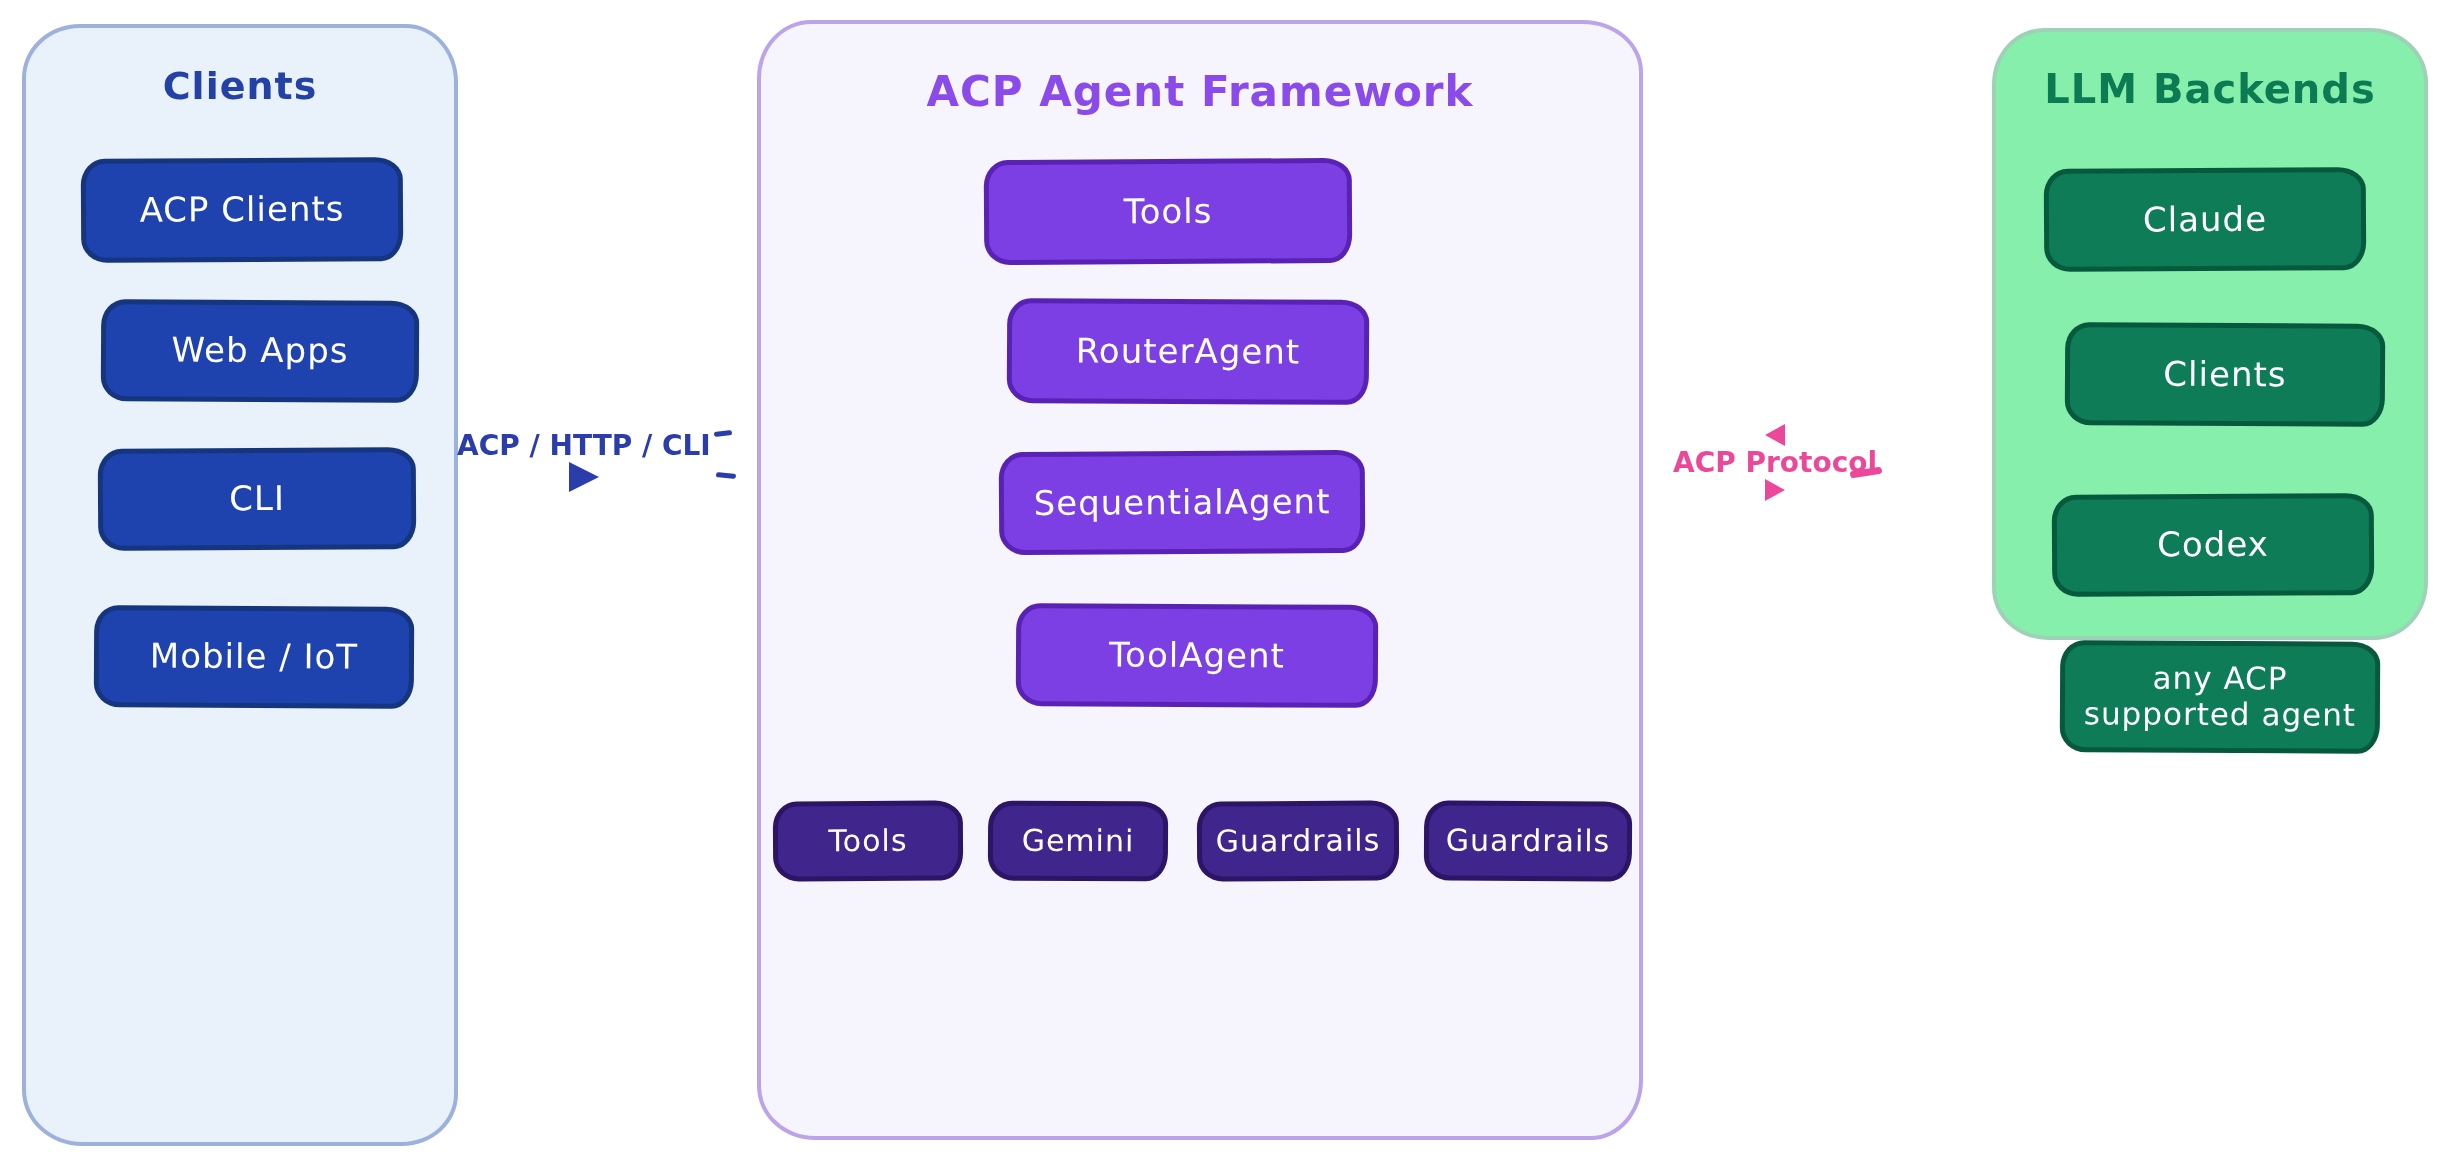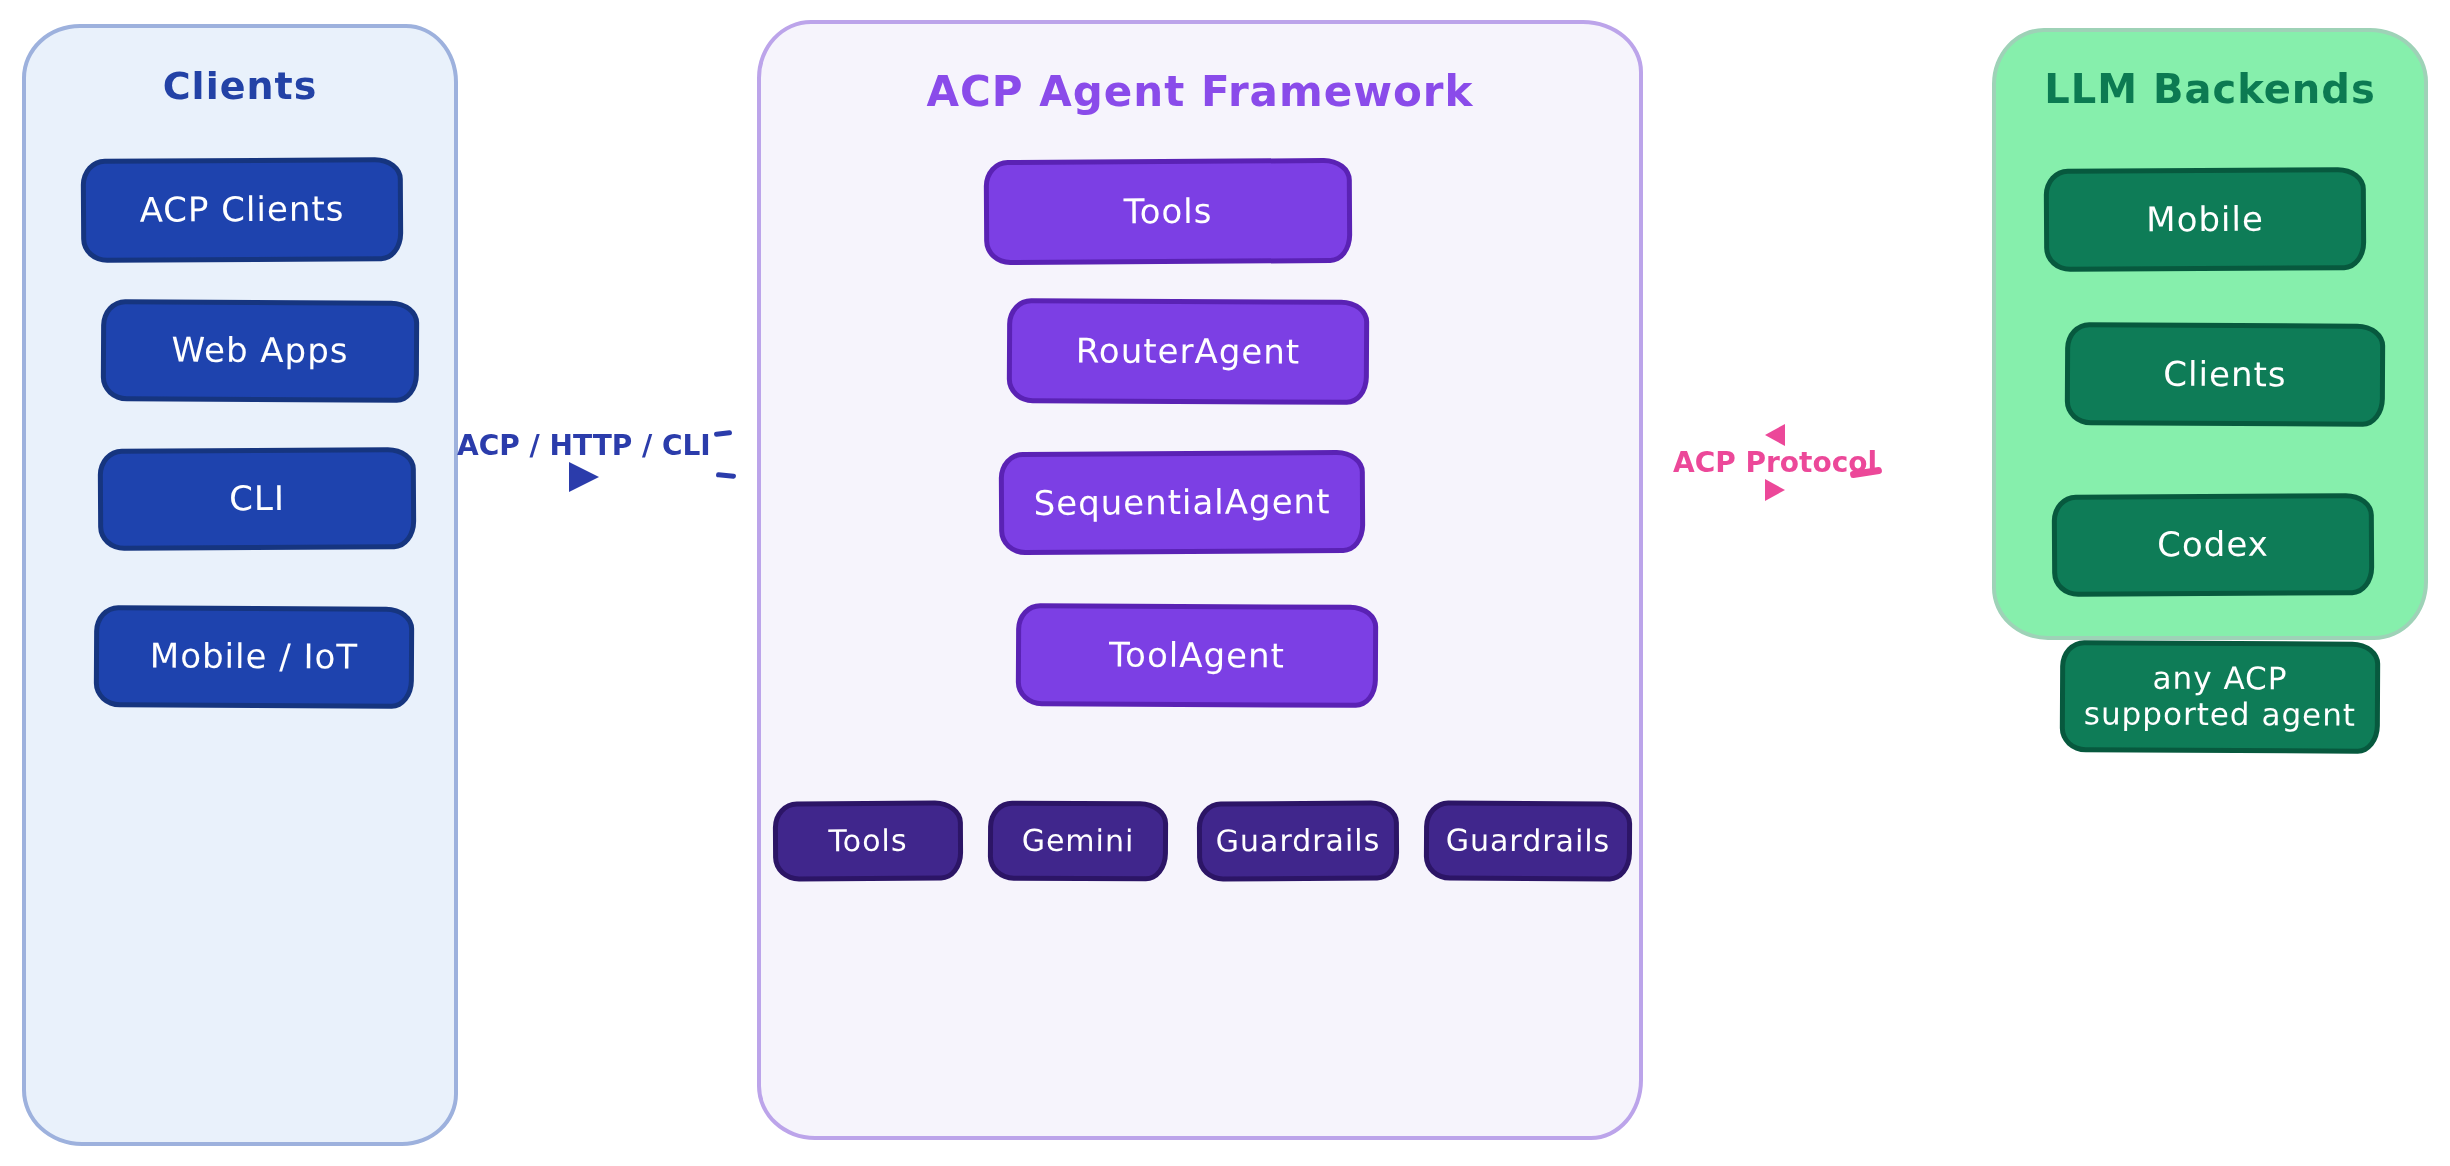--- a/index.html
+++ b/index.html
@@ -151,21 +151,21 @@
       <span>Guardrails</span>
     </div>
     <div class="node node-dark jr" id="node-streaming">
       <span>Guardrails</span>
     </div>
   </div>
 
   <div class="panel" id="panel-backends">
     <div class="panel-title">LLM Backends</div>
     <div class="node node-green jl" id="node-claude">
-      <span>Mobile</span>
+      <span>Claude</span>
     </div>
     <div class="node node-green jr" id="node-gemini">
       <span>Clients</span>
     </div>
     <div class="node node-green jl" id="node-codex">
       <span>Codex</span>
     </div>
     <div class="node node-green jr" id="node-any-acp">
       <span>any ACP supported agent</span>
     </div>

